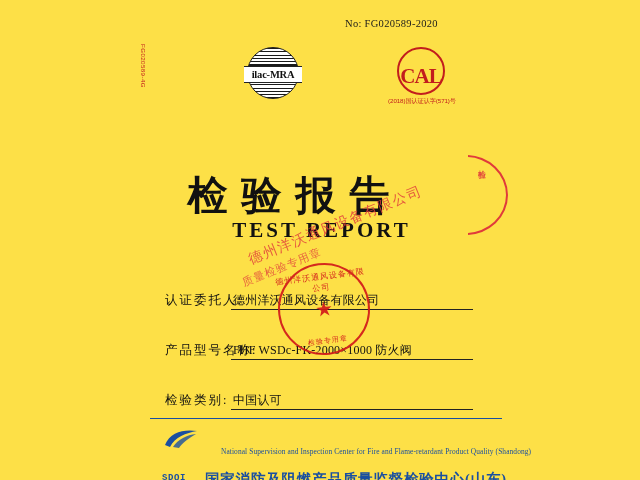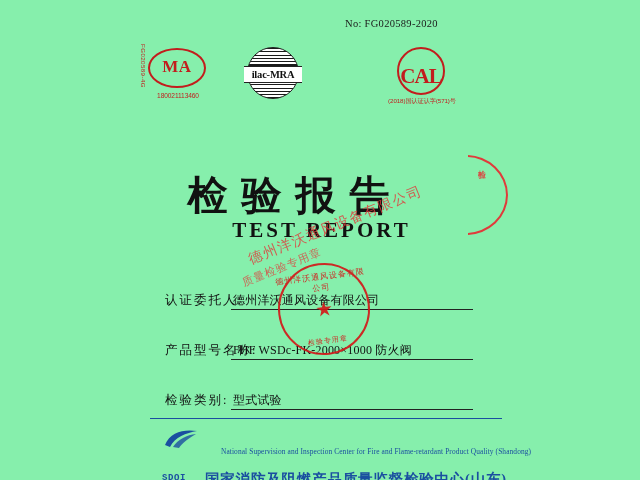--- a/index.html
+++ b/index.html
@@ -12,21 +12,21 @@
     height: 480px;
     overflow: hidden;
     font-family: "Liberation Sans", sans-serif;
     position: relative;
   }
   .page {
     position: absolute;
     left: 0; top: 0;
     width: 640px;
     height: 480px;
-    background: #86efac;
+    background: #fde047;
   }
 
   
   .report-no {
     position: absolute;
     left: 345px;
     top: 18px;
     font-size: 10.5px;
     color: #1a1a1a;
     letter-spacing: 0.3px;
@@ -468,25 +468,20 @@
 </head>
 <body>
 
 <div class="page">
 
   <div class="report-no">No: FG020589-2020</div>
 
   <div class="logo-strip">
 
     <div class="cma-vcode">FG020589-4G</div>
-    <div class="cma-box">
-      <div class="cma-oval"></div>
-      <div class="cma-text">MA</div>
-      <div class="cma-num">180021113460</div>
-    </div>
 
     <div class="ilac-box">
       <div class="ilac-ring"></div>
       <div class="ilac-band">ilac-MRA</div>
     </div>
 
 
     <div class="cal-box">
       <div class="cal-circle"></div>
       <div class="cal-inner">CAL</div>
@@ -511,21 +506,21 @@
     </div>
 
     <div class="field-row">
       <div class="field-label">产品型号名称:</div>
       <div class="field-value">FHF WSDc-FK-2000×1000 防火阀</div>
       <div class="field-rule"></div>
     </div>
 
     <div class="field-row">
       <div class="field-label">检验类别:</div>
-      <div class="field-value">型式试验</div>
+      <div class="field-value">中国认可</div>
       <div class="field-rule"></div>
     </div>
   </div>
 
   <div class="seal">
     <div class="seal-ring"></div>
     <div class="seal-text-top">德州洋沃通风设备有限公司</div>
     <div class="seal-star">★</div>
     <div class="seal-text-bottom">检验专用章</div>
   </div>

